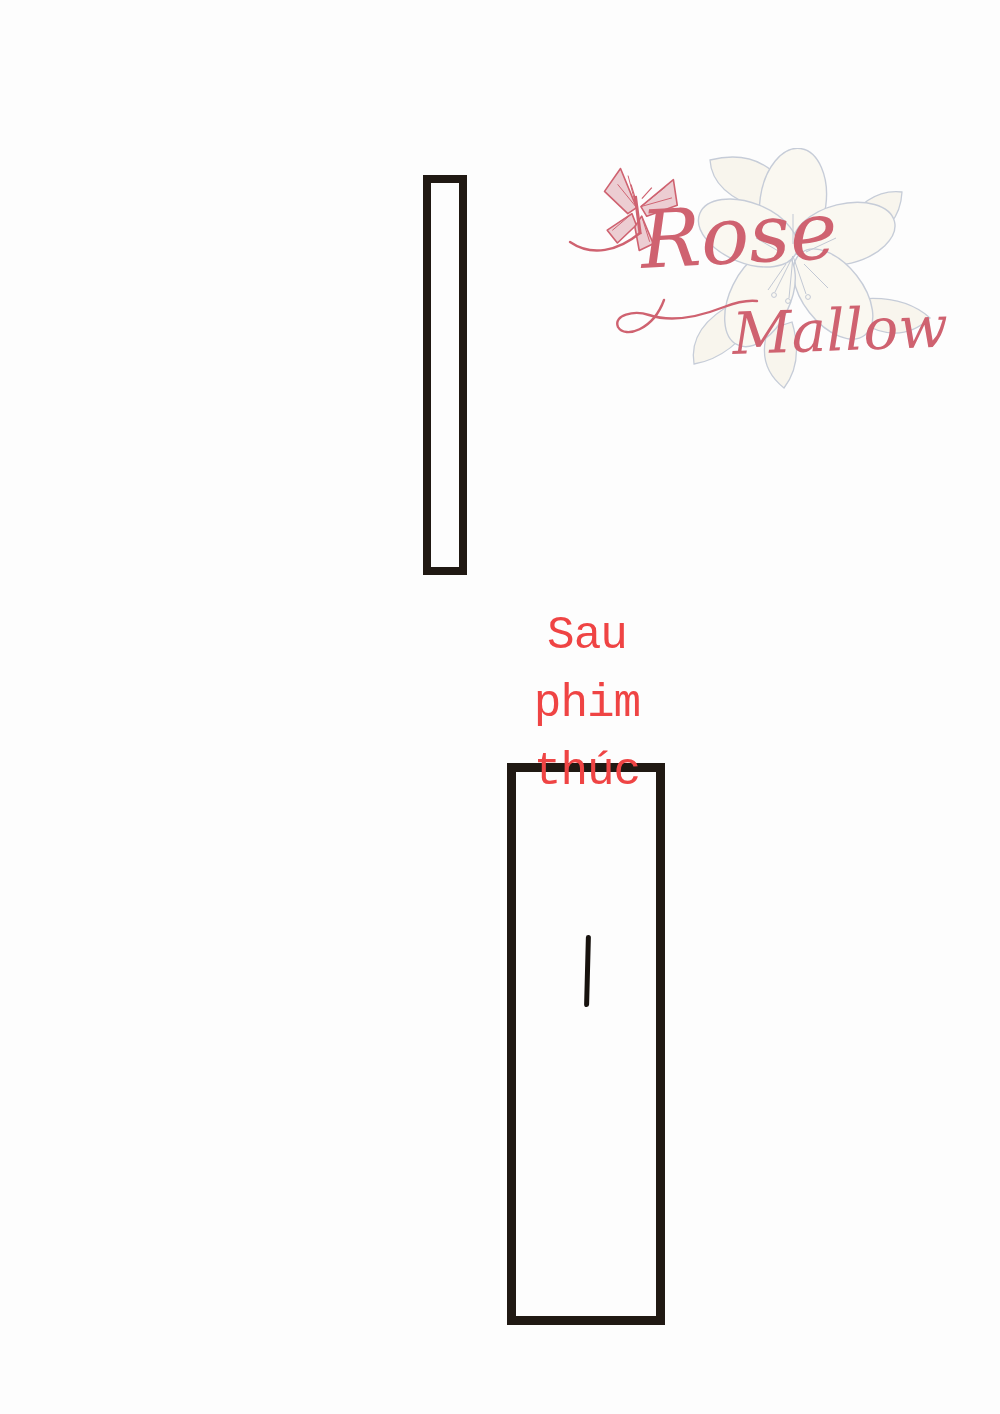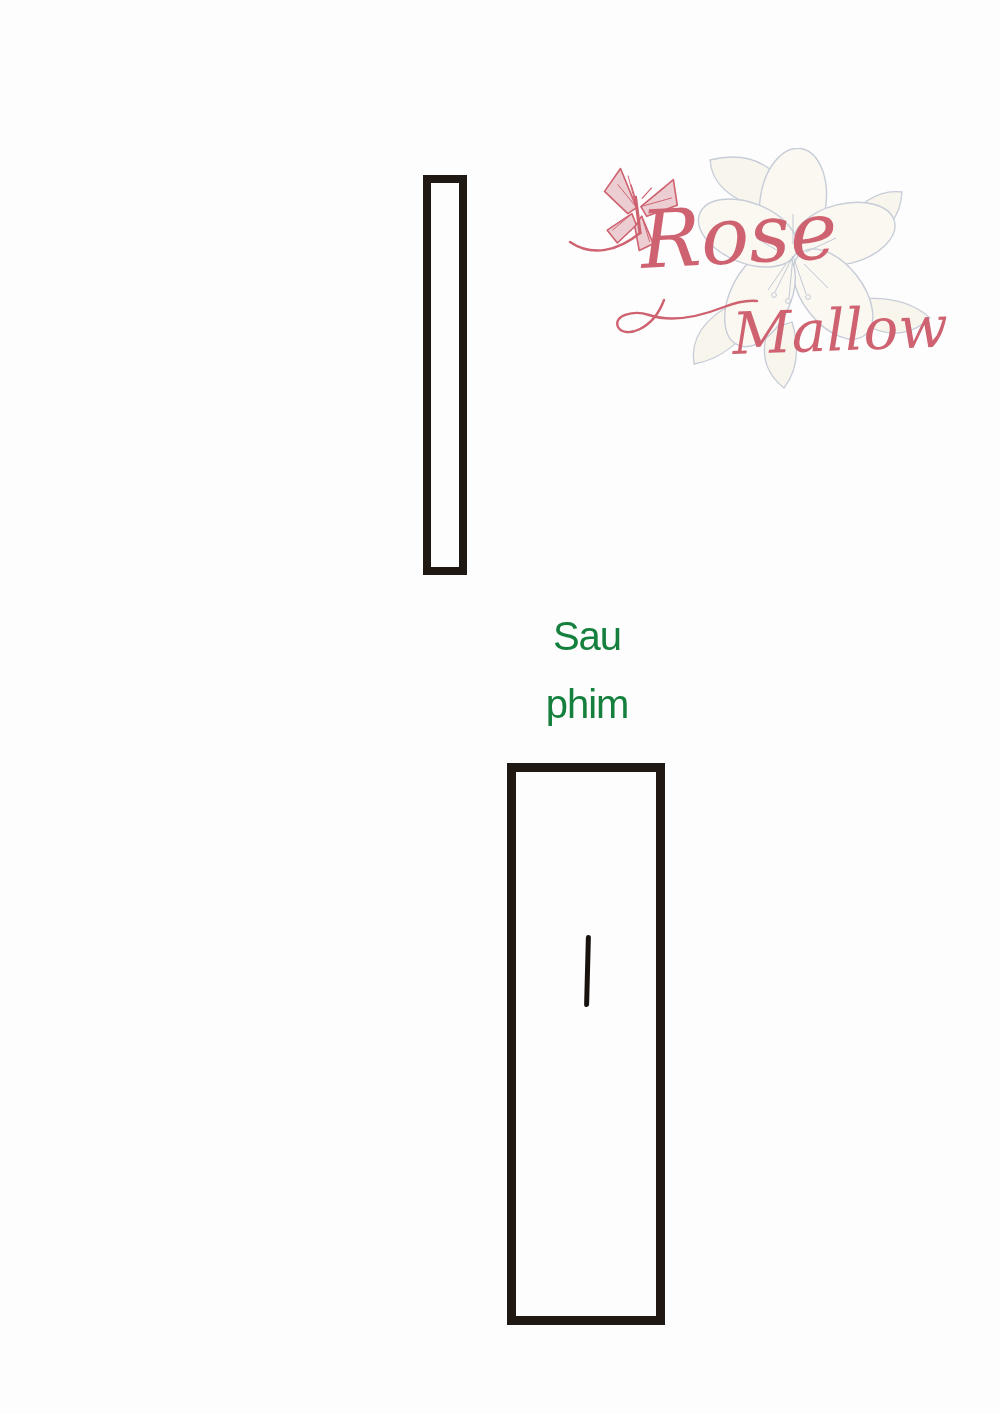--- a/index.html
+++ b/index.html
@@ -37,26 +37,26 @@
   }
   .logo text{
     font-family:"DejaVu Serif","Liberation Serif",serif;
     font-style:italic;
   }
   .caption{
     position:absolute;
     left:487px;top:602px;
     width:200px;
     text-align:center;
-    color:#15803d;
-    font-size:40px;
+    color:#ef4444;
+    font-size:46px;
     line-height:68px;
     letter-spacing:-1px;
     z-index:3;
-    font-family:Liberation Sans, sans-serif;
+    font-family:Liberation Mono, monospace;
   }
   .caption .word{display:block;height:68px;white-space:nowrap;}
   .caption .word span{display:inline-block;line-height:68px;}
   .caption .word.punch span{
     background:#fdfdfd;
     padding:0 10px;
   }
   .stroke-bar{
     position:absolute;
     left:585px;top:935px;
@@ -121,17 +121,18 @@
       <path d="M664 300 C 653 330 625 339 618 327 C 613 315 634 310 649 315 C 673 323 701 316 724 307 C 737 302 748 300 757 301"></path>
     </g>
 
     <text x="642" y="268" font-size="80" fill="#cf6270" transform="rotate(-3 642 268)">Rose</text>
     <text x="733" y="354" font-size="58" fill="#cf6270" transform="rotate(-2 733 354)">Mallow</text>
   </svg>
 
   <div class="caption">
     <div class="word"><span>Sau</span></div>
     <div class="word punch"><span>phim</span></div>
+    <div class="word"><span>thúc</span></div>
   </div>
 
   <div class="stroke-bar"></div>
 
 </div>
 
 </body></html>

